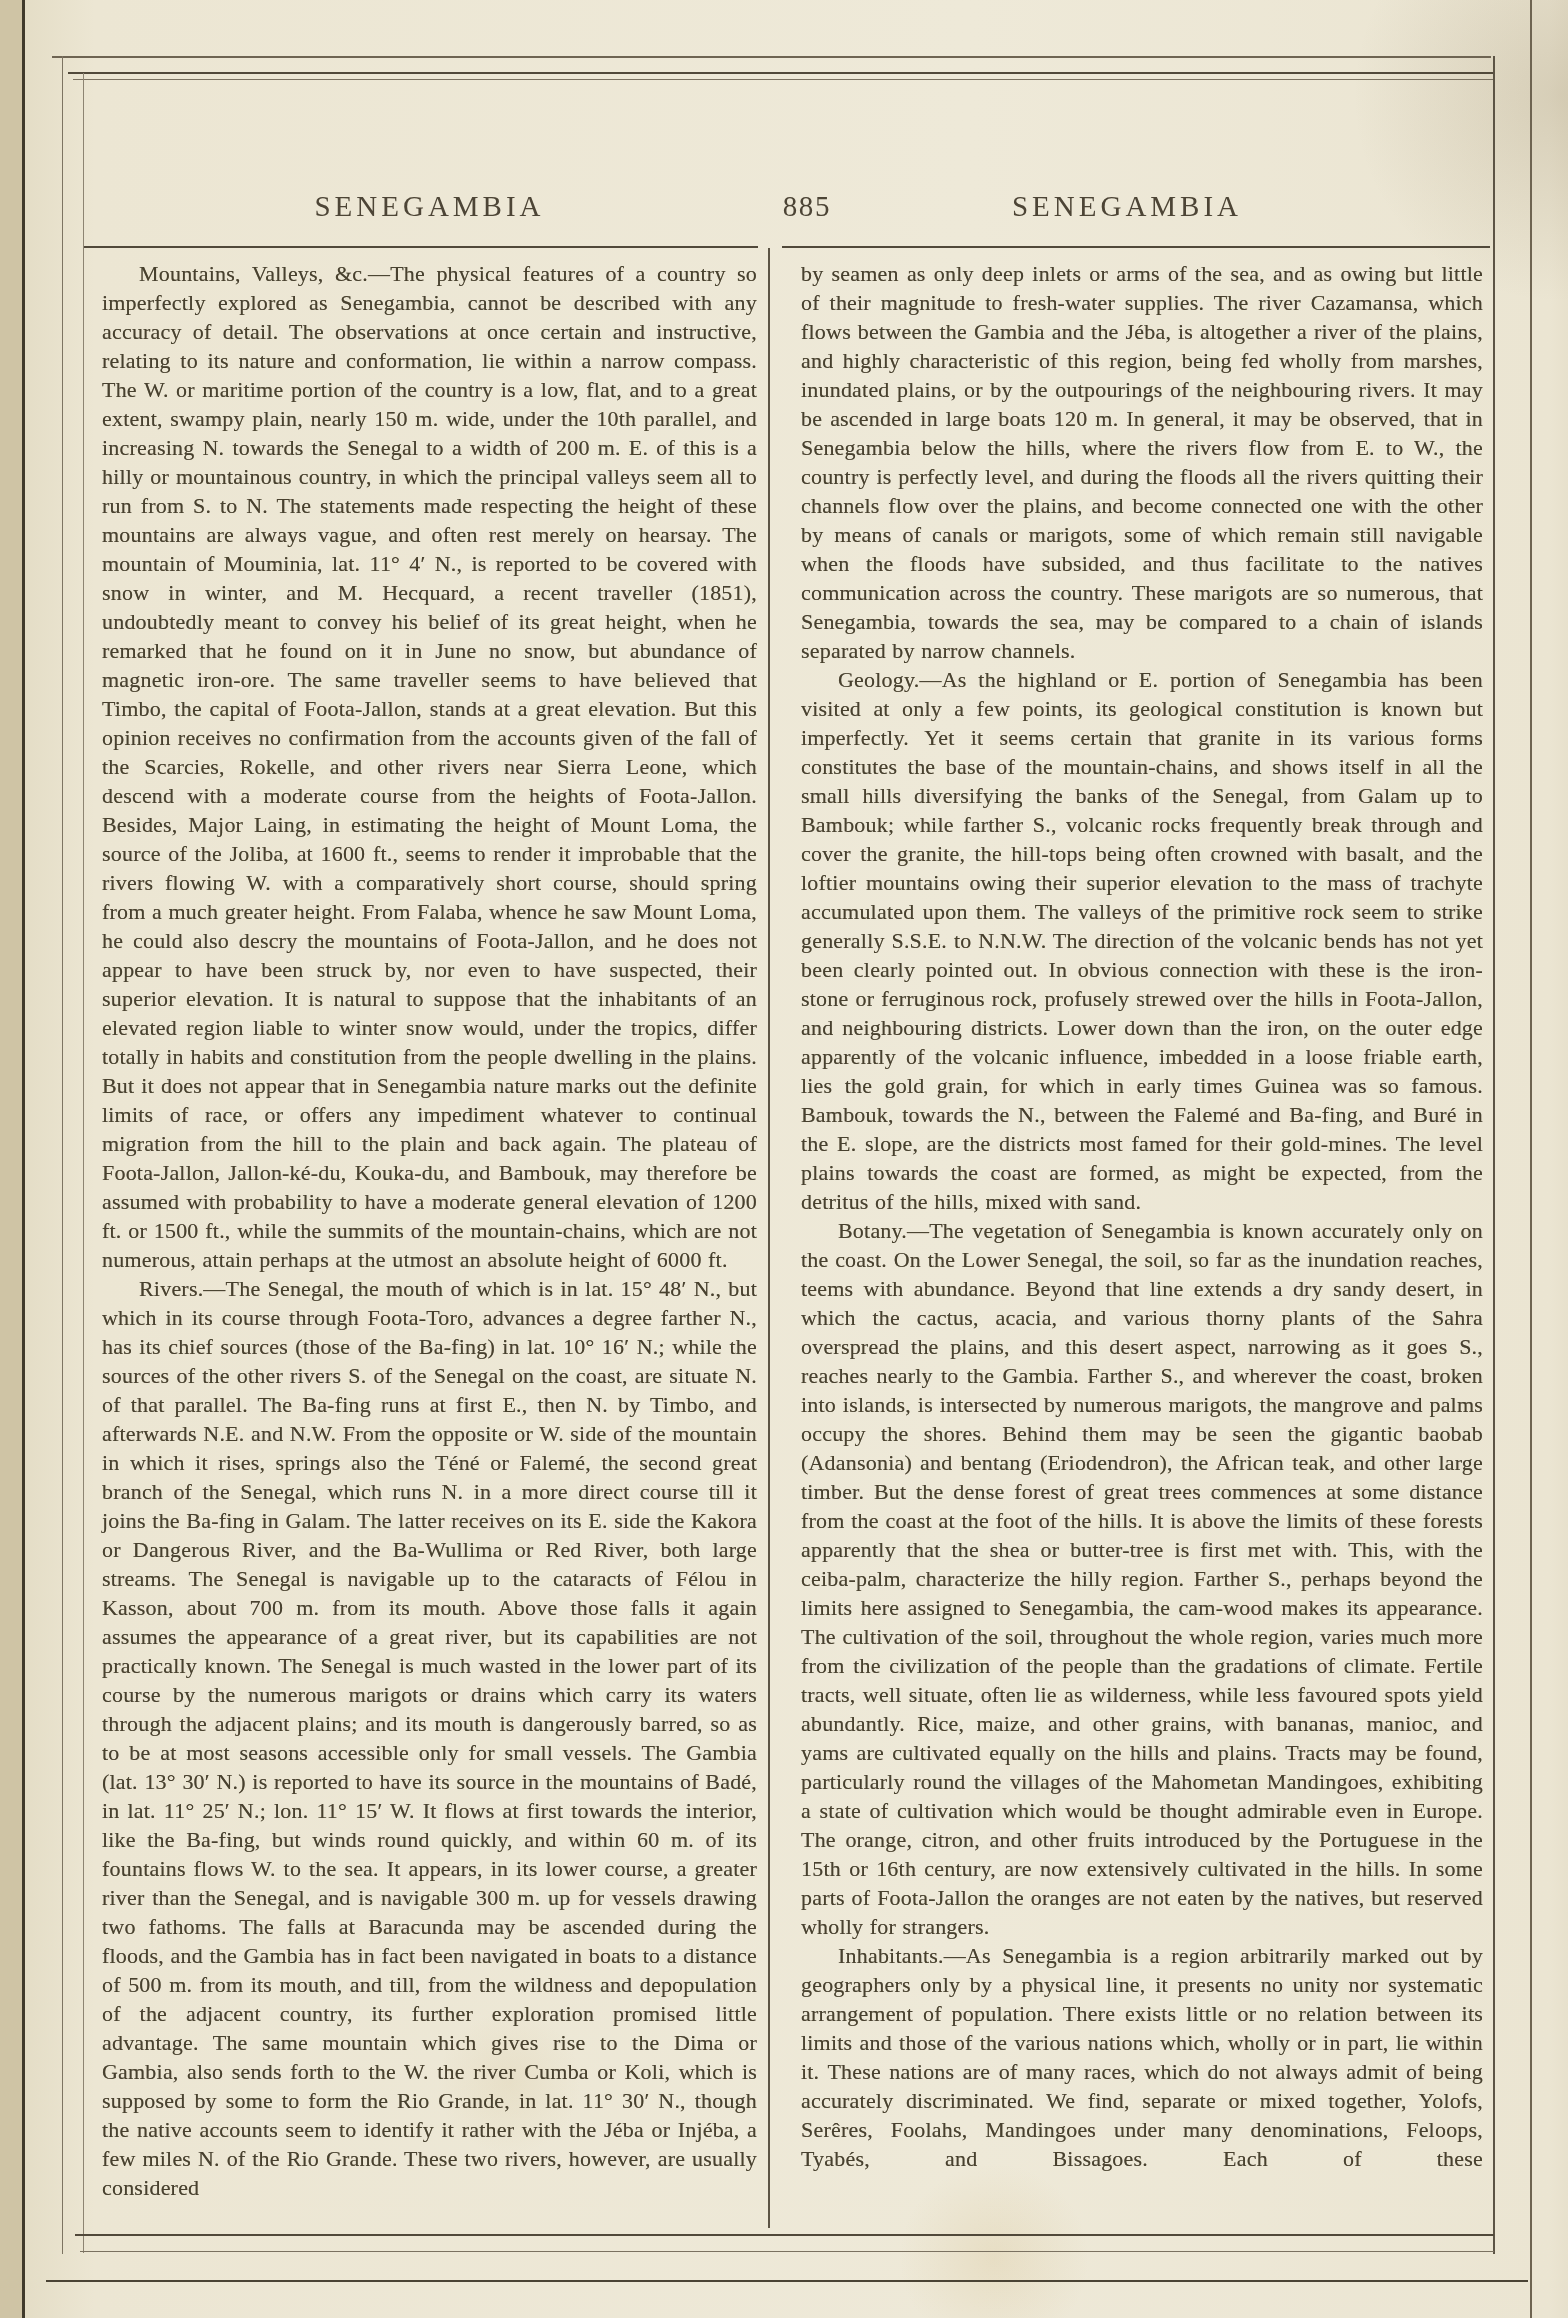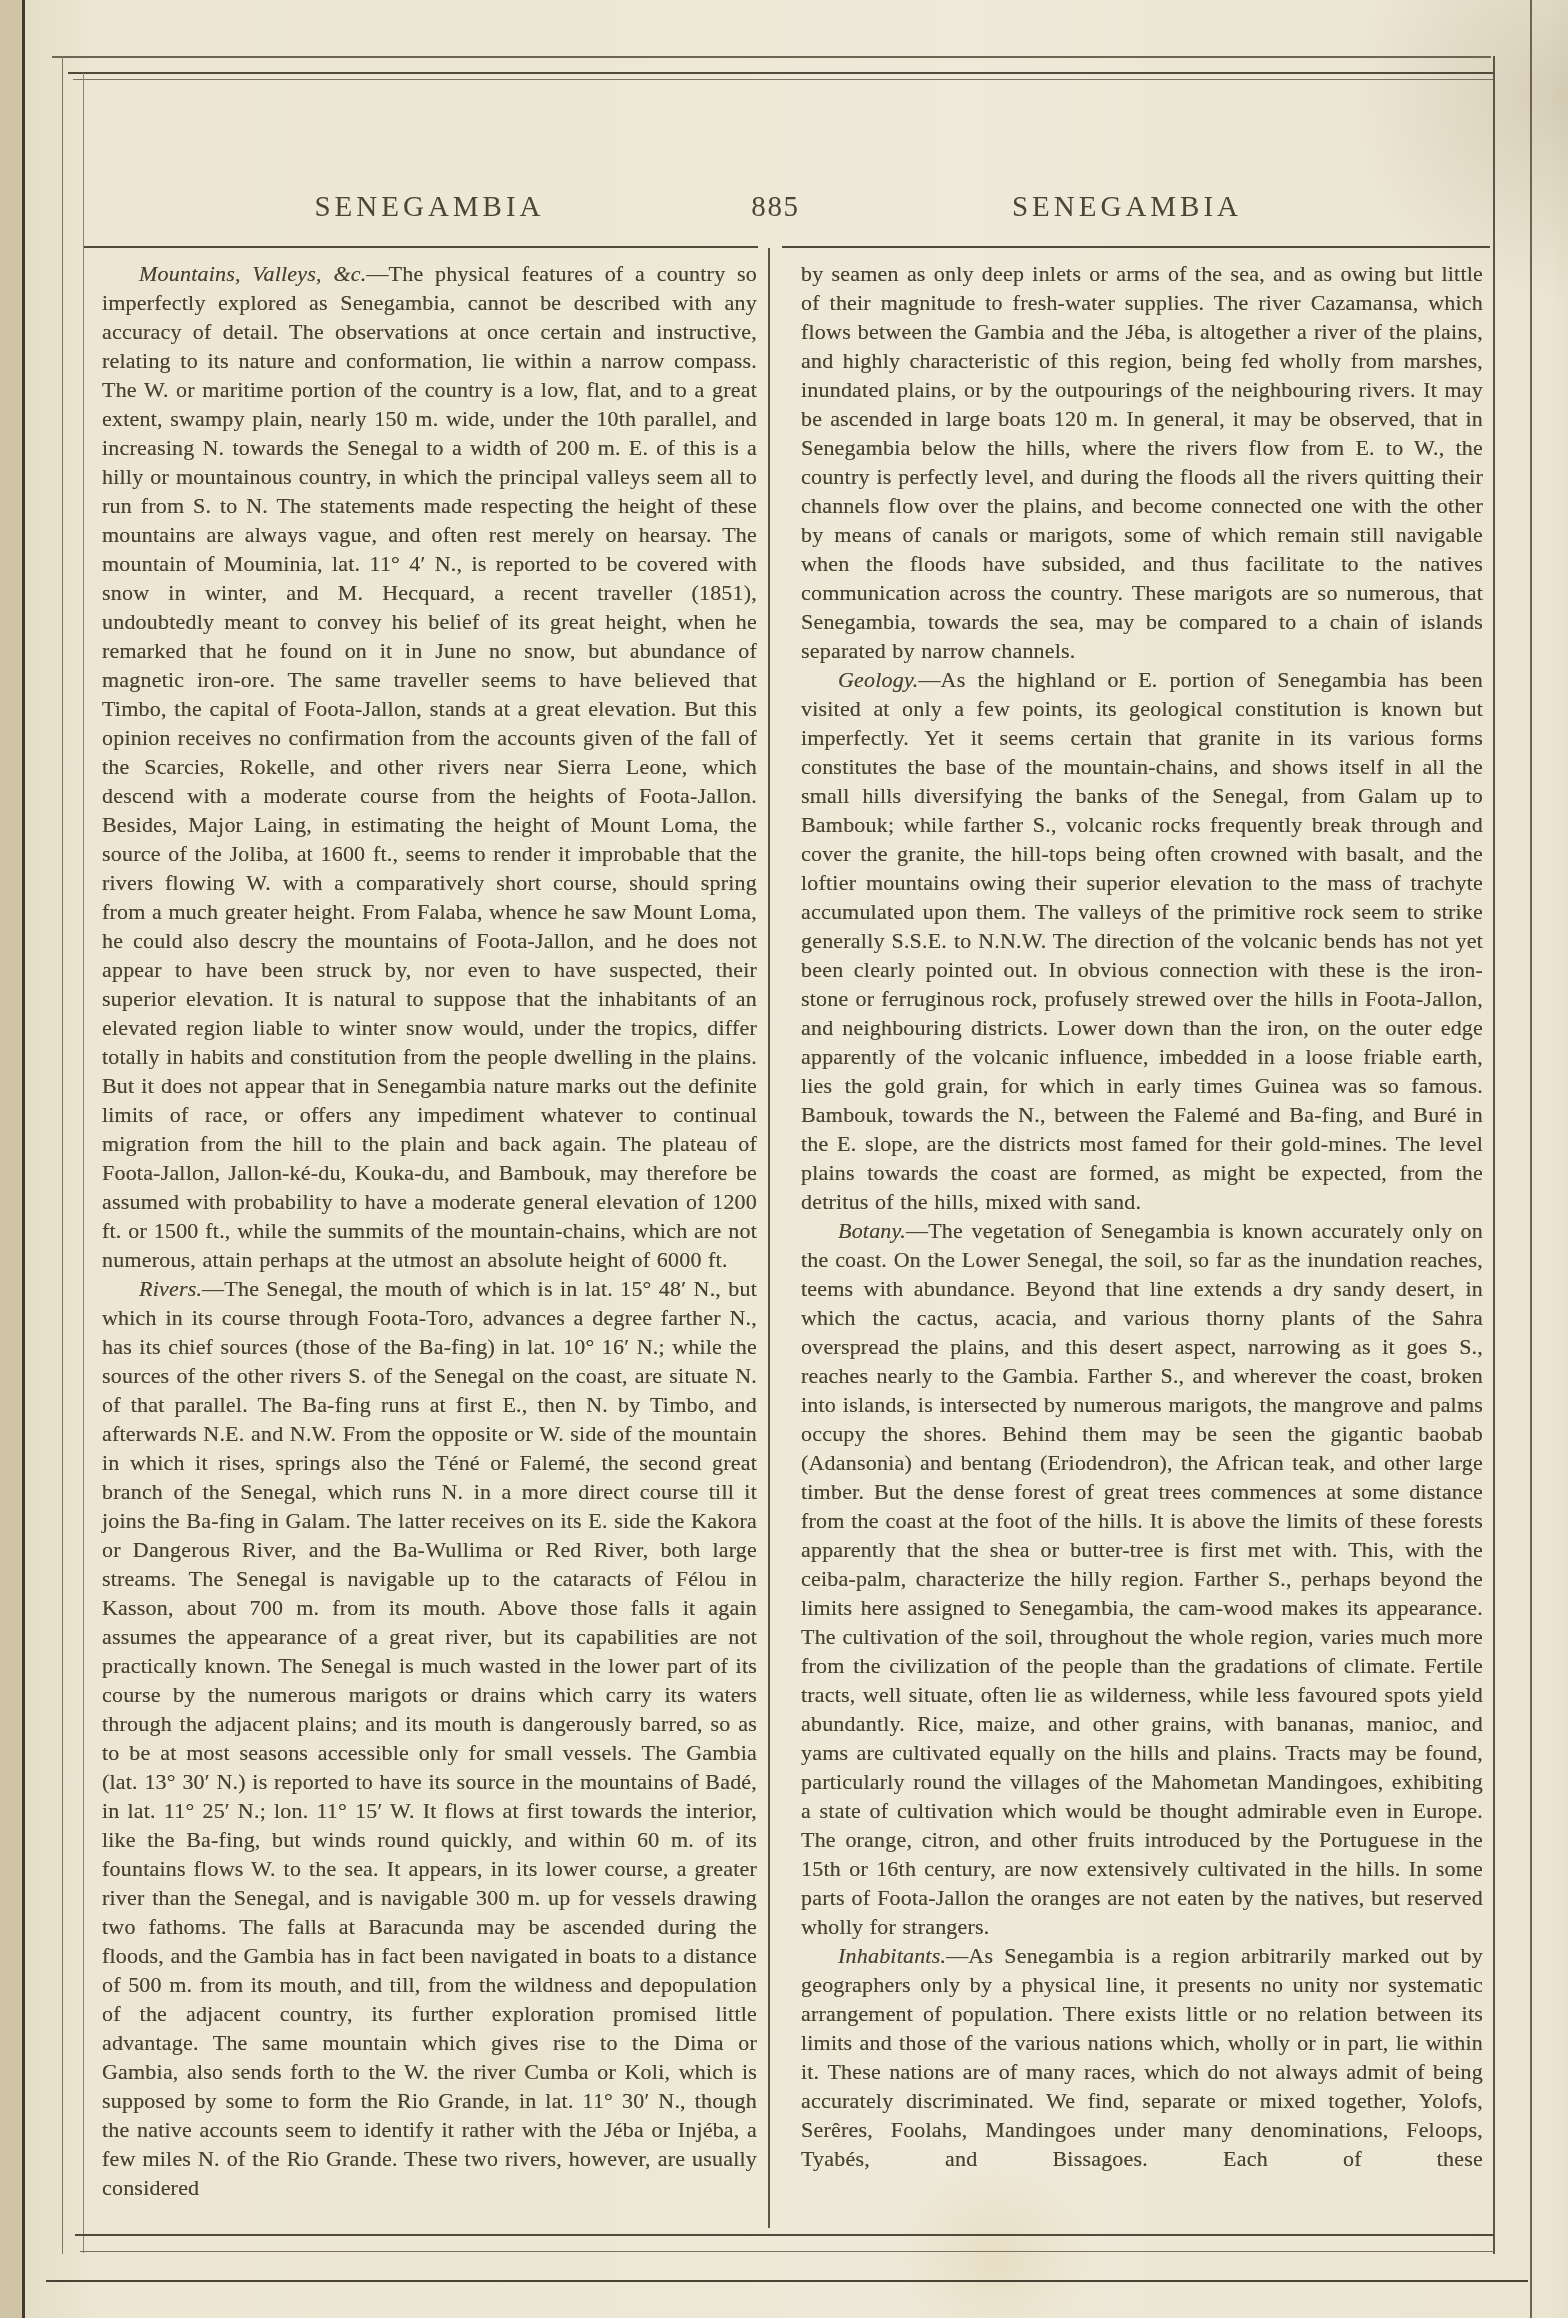--- a/index.html
+++ b/index.html
@@ -33,33 +33,33 @@
   .frame-v{position:absolute;background:#7d7462;width:0.8px;}
   .f-left1{left:62px; top:56px; height:2198px;}
   .f-left2{left:83px;top:73px; height:2180px;background:#8d8472;}
   .f-right1{left:1493px;top:56px;height:2198px;width:1.6px;background:#5c5445;}
   
   .htitle,.pagenum{
     position:absolute;top:189px;height:35px;line-height:35px;
     font-size:29px;letter-spacing:4px;color:#4d4536;text-align:center;
   }
   .htitle.left{left:102px;width:655px;}
-  .pagenum{left:720px;width:111px;letter-spacing:1.6px;}
+  .pagenum{left:720px;width:111px;letter-spacing:1.6px;text-align:right;}
   .htitle.right{left:786px;width:682px;}
   
   .content{position:absolute;left:0;top:259px;width:1568px;height:1975px;overflow:hidden;}
   .col{position:absolute;top:0;color:#48412f;font-size:22px;line-height:29px;
        text-align:justify;letter-spacing:0.2px;word-spacing:0.8px;
        text-shadow:0 0 0.4px rgba(72,63,45,.55);}
   .col-left{left:102px;width:655px;}
   .col-right{left:786px;width:682px;margin-left:15px;}
   .col p{margin:0;text-indent:37px;}
   .col p.cont{text-indent:0;}
   .col p.runover{text-align-last:justify;}
-  .lead{font-style:italic;}
+  .lead{}
 </style>
 </head>
 <body>
 
 <div class="scan">
   <div class="edge-left"></div>
   <div class="edge-right"></div>
 
   <div class="rule r-top-thin"></div>
   <div class="rule r-top-thick"></div>

